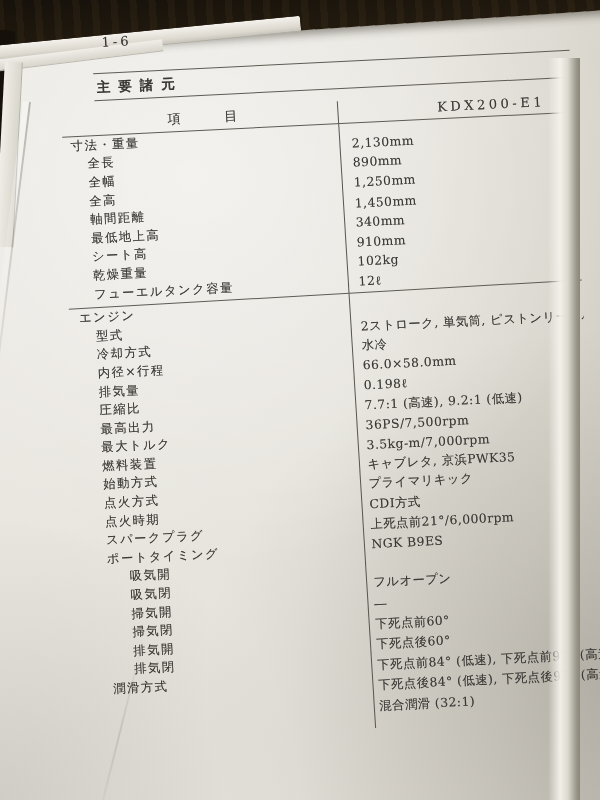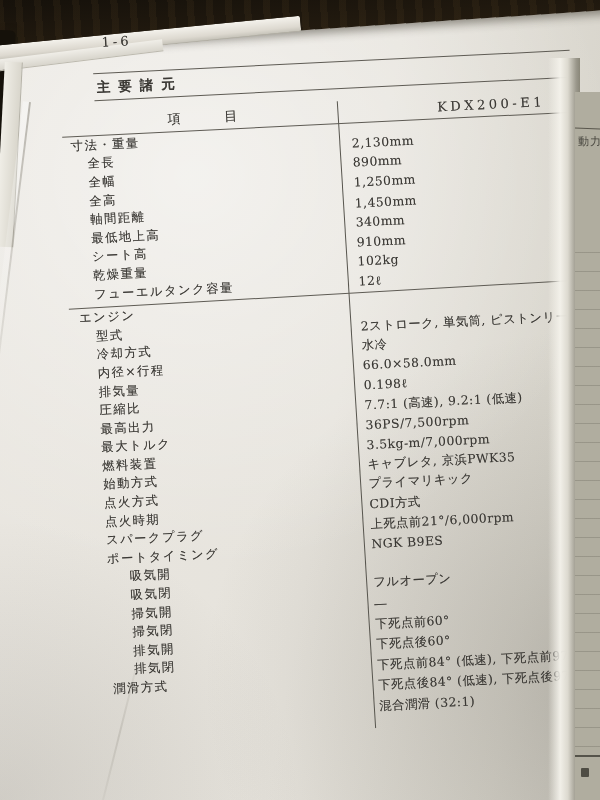--- a/index.html
+++ b/index.html
@@ -256,20 +256,14 @@
           </div>
           <div class="row">
             <span class="lbl ind1">潤滑方式</span>
             <span class="val" style="top: 30px;">混合潤滑 (32:1)</span>
           </div>
         </div>
     </div>
   </div>
 
   <div id="curl-seam"></div>
-  <div id="facing-strip">
-    <div class="facing-rule-top"></div>
-    <div class="facing-label">動力</div>
-    <div class="facing-rule-bottom"></div>
-    <div class="facing-blob"></div>
-  </div>
 
 </div>
 
 </body></html>

